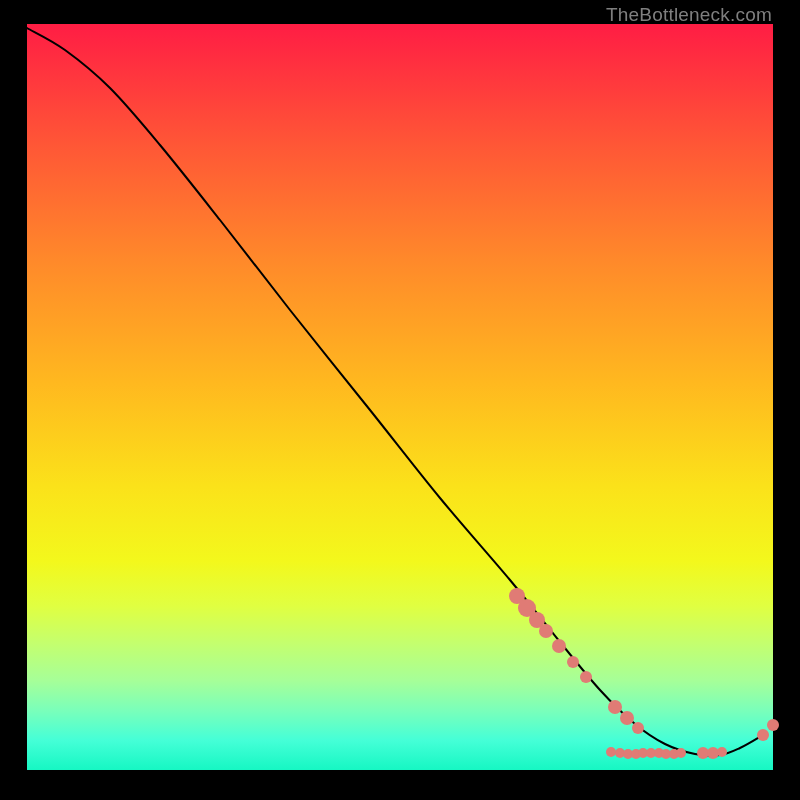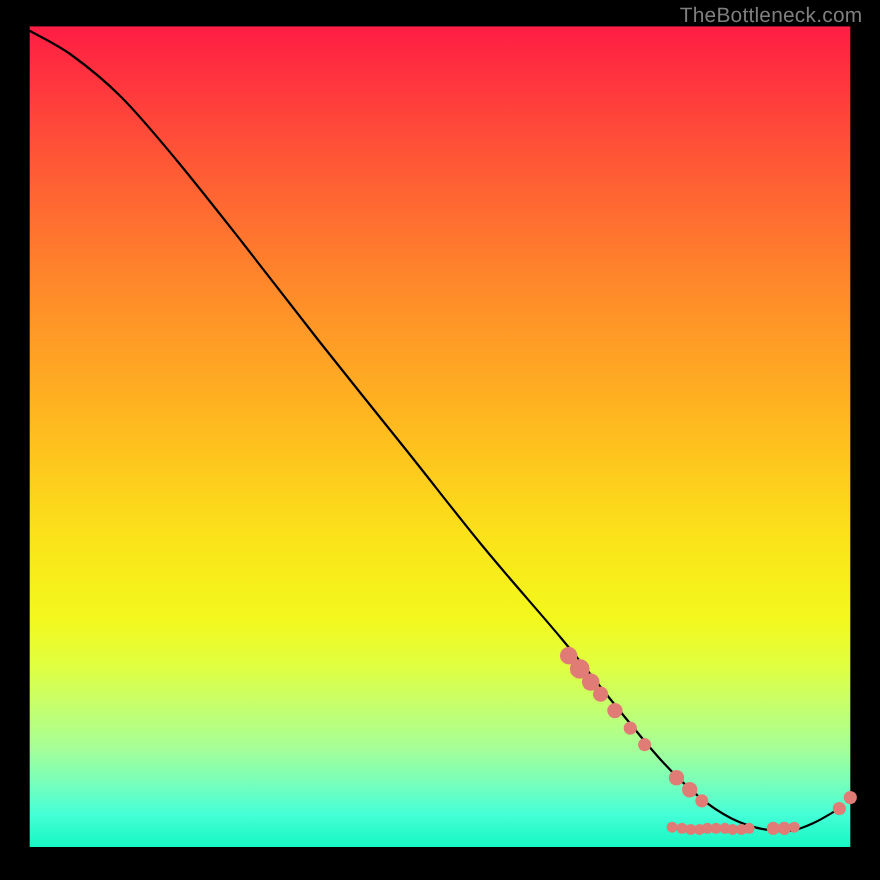--- a/index.html
+++ b/index.html
@@ -30,21 +30,21 @@
       #a6ff98 88%,
       #7affba 92%,
       #45ffd7 96%,
       #16f7c3 100%
     );
     box-sizing: border-box;
   }
   .attrib {
     position: absolute;
     top: 4px;
-    right: 16px;
+    right: 28px;
     color: #7f7f7f;
     font-size: 19px;
     letter-spacing: 0.2px;
   }
   svg.plot {
     position: absolute;
     left: 27px;
     top: 24px;
     width: 746px;
     height: 746px;

